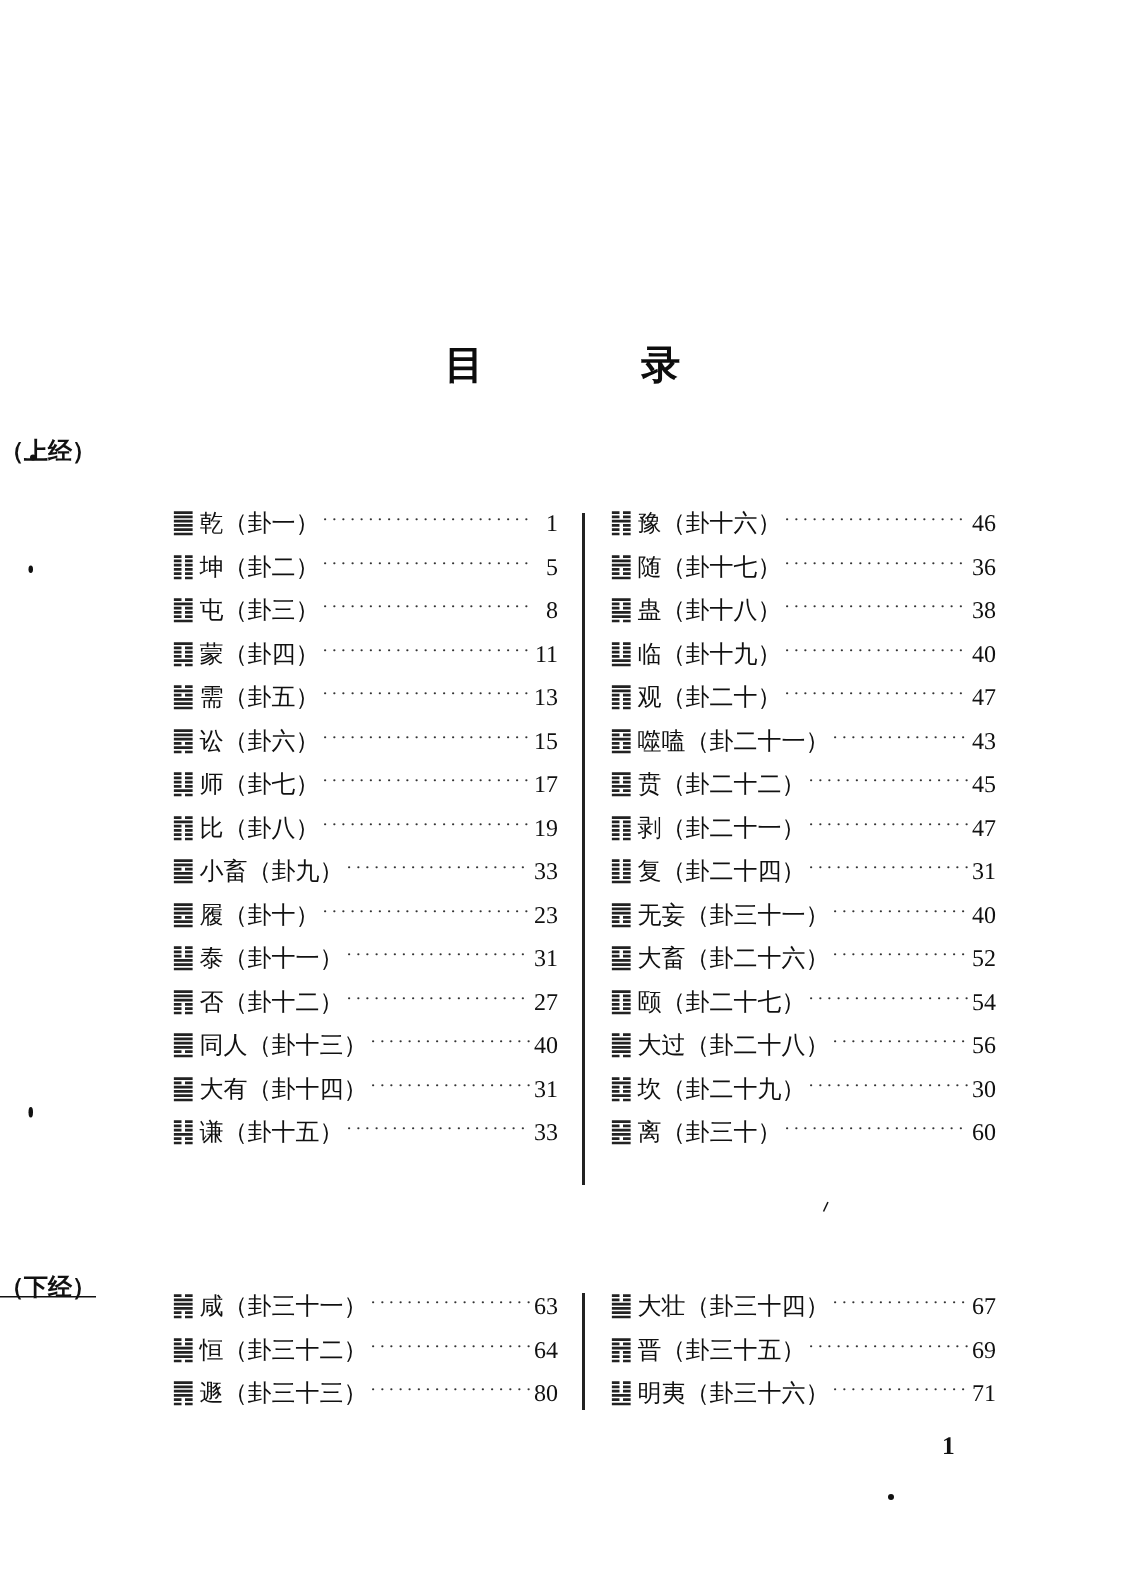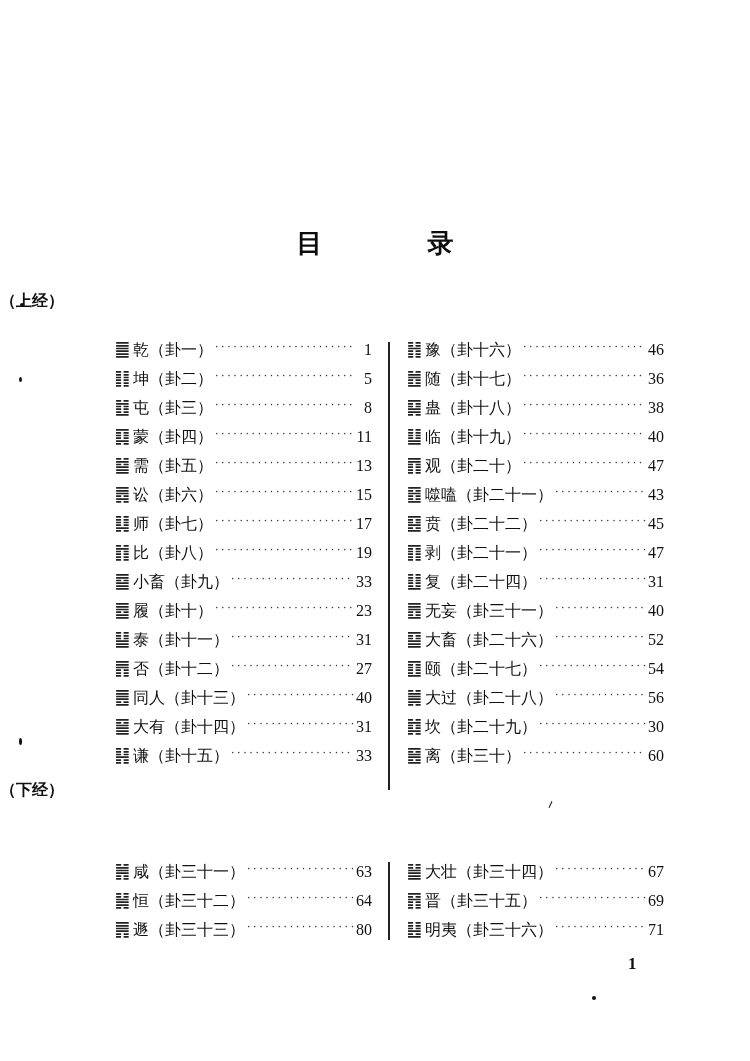--- a/index.html
+++ b/index.html
@@ -32,21 +32,21 @@
     .section-title {
       position: absolute;
       left: 0;
       width: 750px;
       font-family: "DejaVu Sans", sans-serif;
       font-weight: bold;
       font-size: 16px;
       color: #111;
     }
     .section-upper-title { top: 291px; }
-    .section-lower-title { top: 780px; }
+    .section-lower-title { top: 848px; text-decoration: underline; }
 
     .col {
       position: absolute;
       width: 258px;
     }
     .col-upper-left  { left: 114px; top: 334px; }
     .col-upper-right { left: 406px; top: 334px; }
     .col-lower-left  { left: 114px; top: 856px; }
     .col-lower-right { left: 406px; top: 856px; }
 

